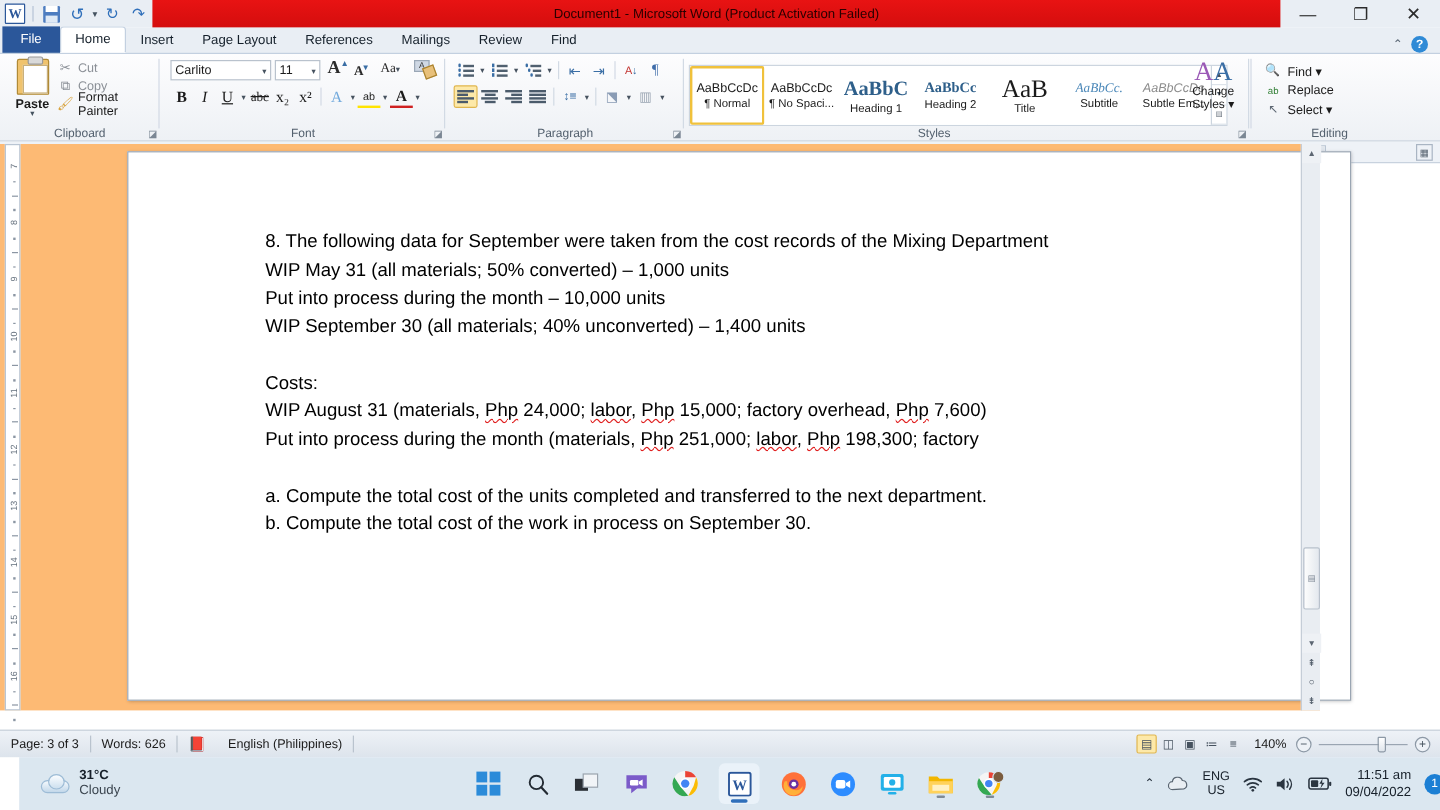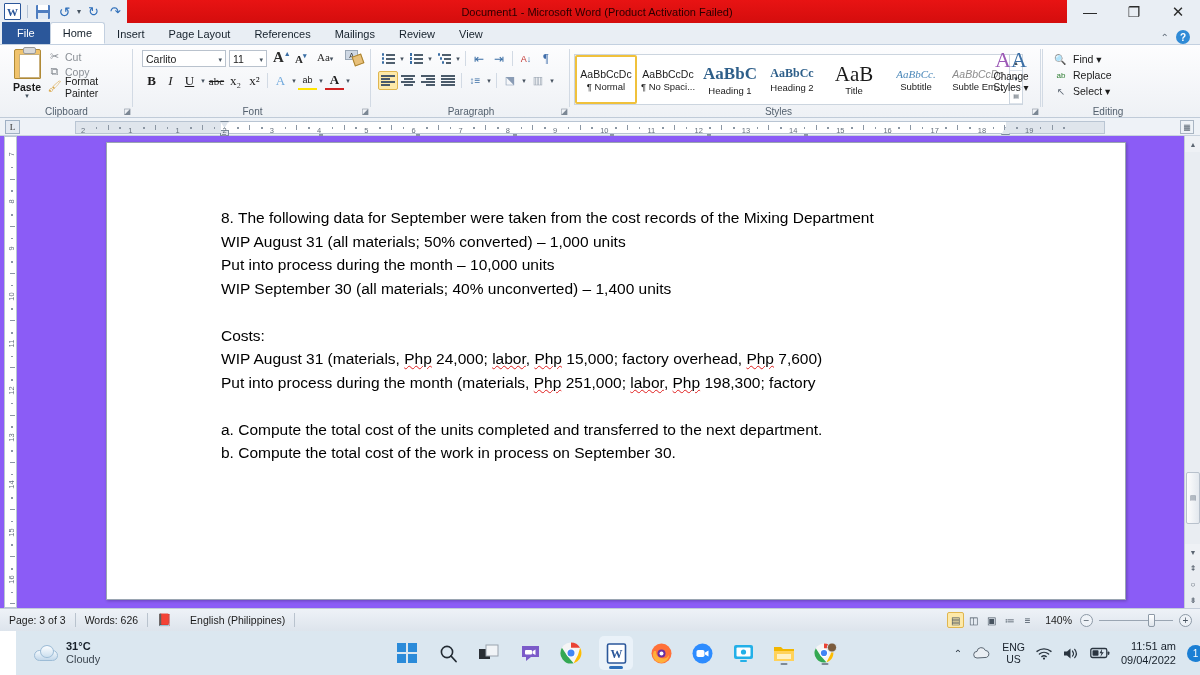--- a/index.html
+++ b/index.html
@@ -217,22 +217,22 @@
     background:#dfe5ec;border:1px solid #7d8c9c;clip-path:polygon(50% 0,100% 100%,0 100%); }
   .tabstop{ position:absolute; top:12px; width:4px;height:2px;background:#8b96a3; }
   .rightico{
     position:absolute; right:6px; top:2px; width:14px;height:14px;
     border:1px solid #a9b5c3; background:#eef2f7;
     display:flex;align-items:center;justify-content:center;font-size:8px;color:#5a6673;
   }
 
   
   .docarea{
-    position:absolute; top:136px; left:0; width:1200px; height:472px;
-    background:#8b5cf6;
+    position:absolute; top:120px; left:0; width:1100px; height:472px;
+    background:#fdba74;
   }
   .vruler{
     position:absolute; left:4px; top:0; width:13px; height:472px;
     background:#fff; border:1px solid #b9c5d3;
   }
   .vr-tick{ position:absolute; left:1px; width:11px; text-align:center;
     font-size:7.5px; color:#64707d; transform:rotate(-90deg); }
   .vr-dot{ position:absolute; left:6px; width:1.5px;height:1.5px;background:#8b96a3; }
   .vr-pipe{ position:absolute; left:5px; width:5px;height:1px;background:#8b96a3; }
 
@@ -360,21 +360,21 @@
   </div>
 
   <div class="tabstrip">
     <div class="tab file">File</div>
     <div class="tab active">Home</div>
     <div class="tab">Insert</div>
     <div class="tab">Page Layout</div>
     <div class="tab">References</div>
     <div class="tab">Mailings</div>
     <div class="tab">Review</div>
-    <div class="tab">View</div>
+    <div class="tab">Find</div>
     <div class="helpgrp">
       <div class="minirib">⌃</div>
       <div class="helpico">?</div>
     </div>
   </div>
 
   <div class="ribbon">
 
     <div class="grp clipboard">
       <div class="paste">
@@ -737,21 +737,21 @@
         <div class="vr-dot" style="top: 431px;"></div>
         <div class="vr-tick" style="top: 437.8px;">16</div>
         <div class="vr-dot" style="top: 454.6px;"></div>
         <div class="vr-pipe" style="top: 466.4px;"></div>
         <div class="vr-dot" style="top: 478.2px;"></div>
       </div>
 
     <div class="page">
       <div class="doctext" id="doctext">
           <p><span>8. The following data for September were taken from the cost records of the Mixing Department</span></p>
-          <p><span>WIP August 31 (all materials; 50% converted) – 1,000 units</span></p>
+          <p><span>WIP May 31 (all materials; 50% converted) – 1,000 units</span></p>
           <p><span>Put into process during the month – 10,000 units</span></p>
           <p><span>WIP September 30 (all materials; 40% unconverted) – 1,400 units</span></p>
           <p class="blank">&nbsp;</p>
           <p><span>Costs:</span></p>
           <p><span>WIP August 31 (materials, </span><span class="sp-u">Php</span><span> 24,000; </span><span class="sp-u">labor</span><span>, </span><span class="sp-u">Php</span><span> 15,000; factory overhead, </span><span class="sp-u">Php</span><span> 7,600)</span></p>
           <p><span>Put into process during the month (materials, </span><span class="sp-u">Php</span><span> 251,000; </span><span class="sp-u">labor</span><span>, </span><span class="sp-u">Php</span><span> 198,300; factory</span></p>
           <p class="blank">&nbsp;</p>
           <p><span>a. Compute the total cost of the units completed and transferred to the next department.</span></p>
           <p><span>b. Compute the total cost of the work in process on September 30.</span></p>
         </div>

